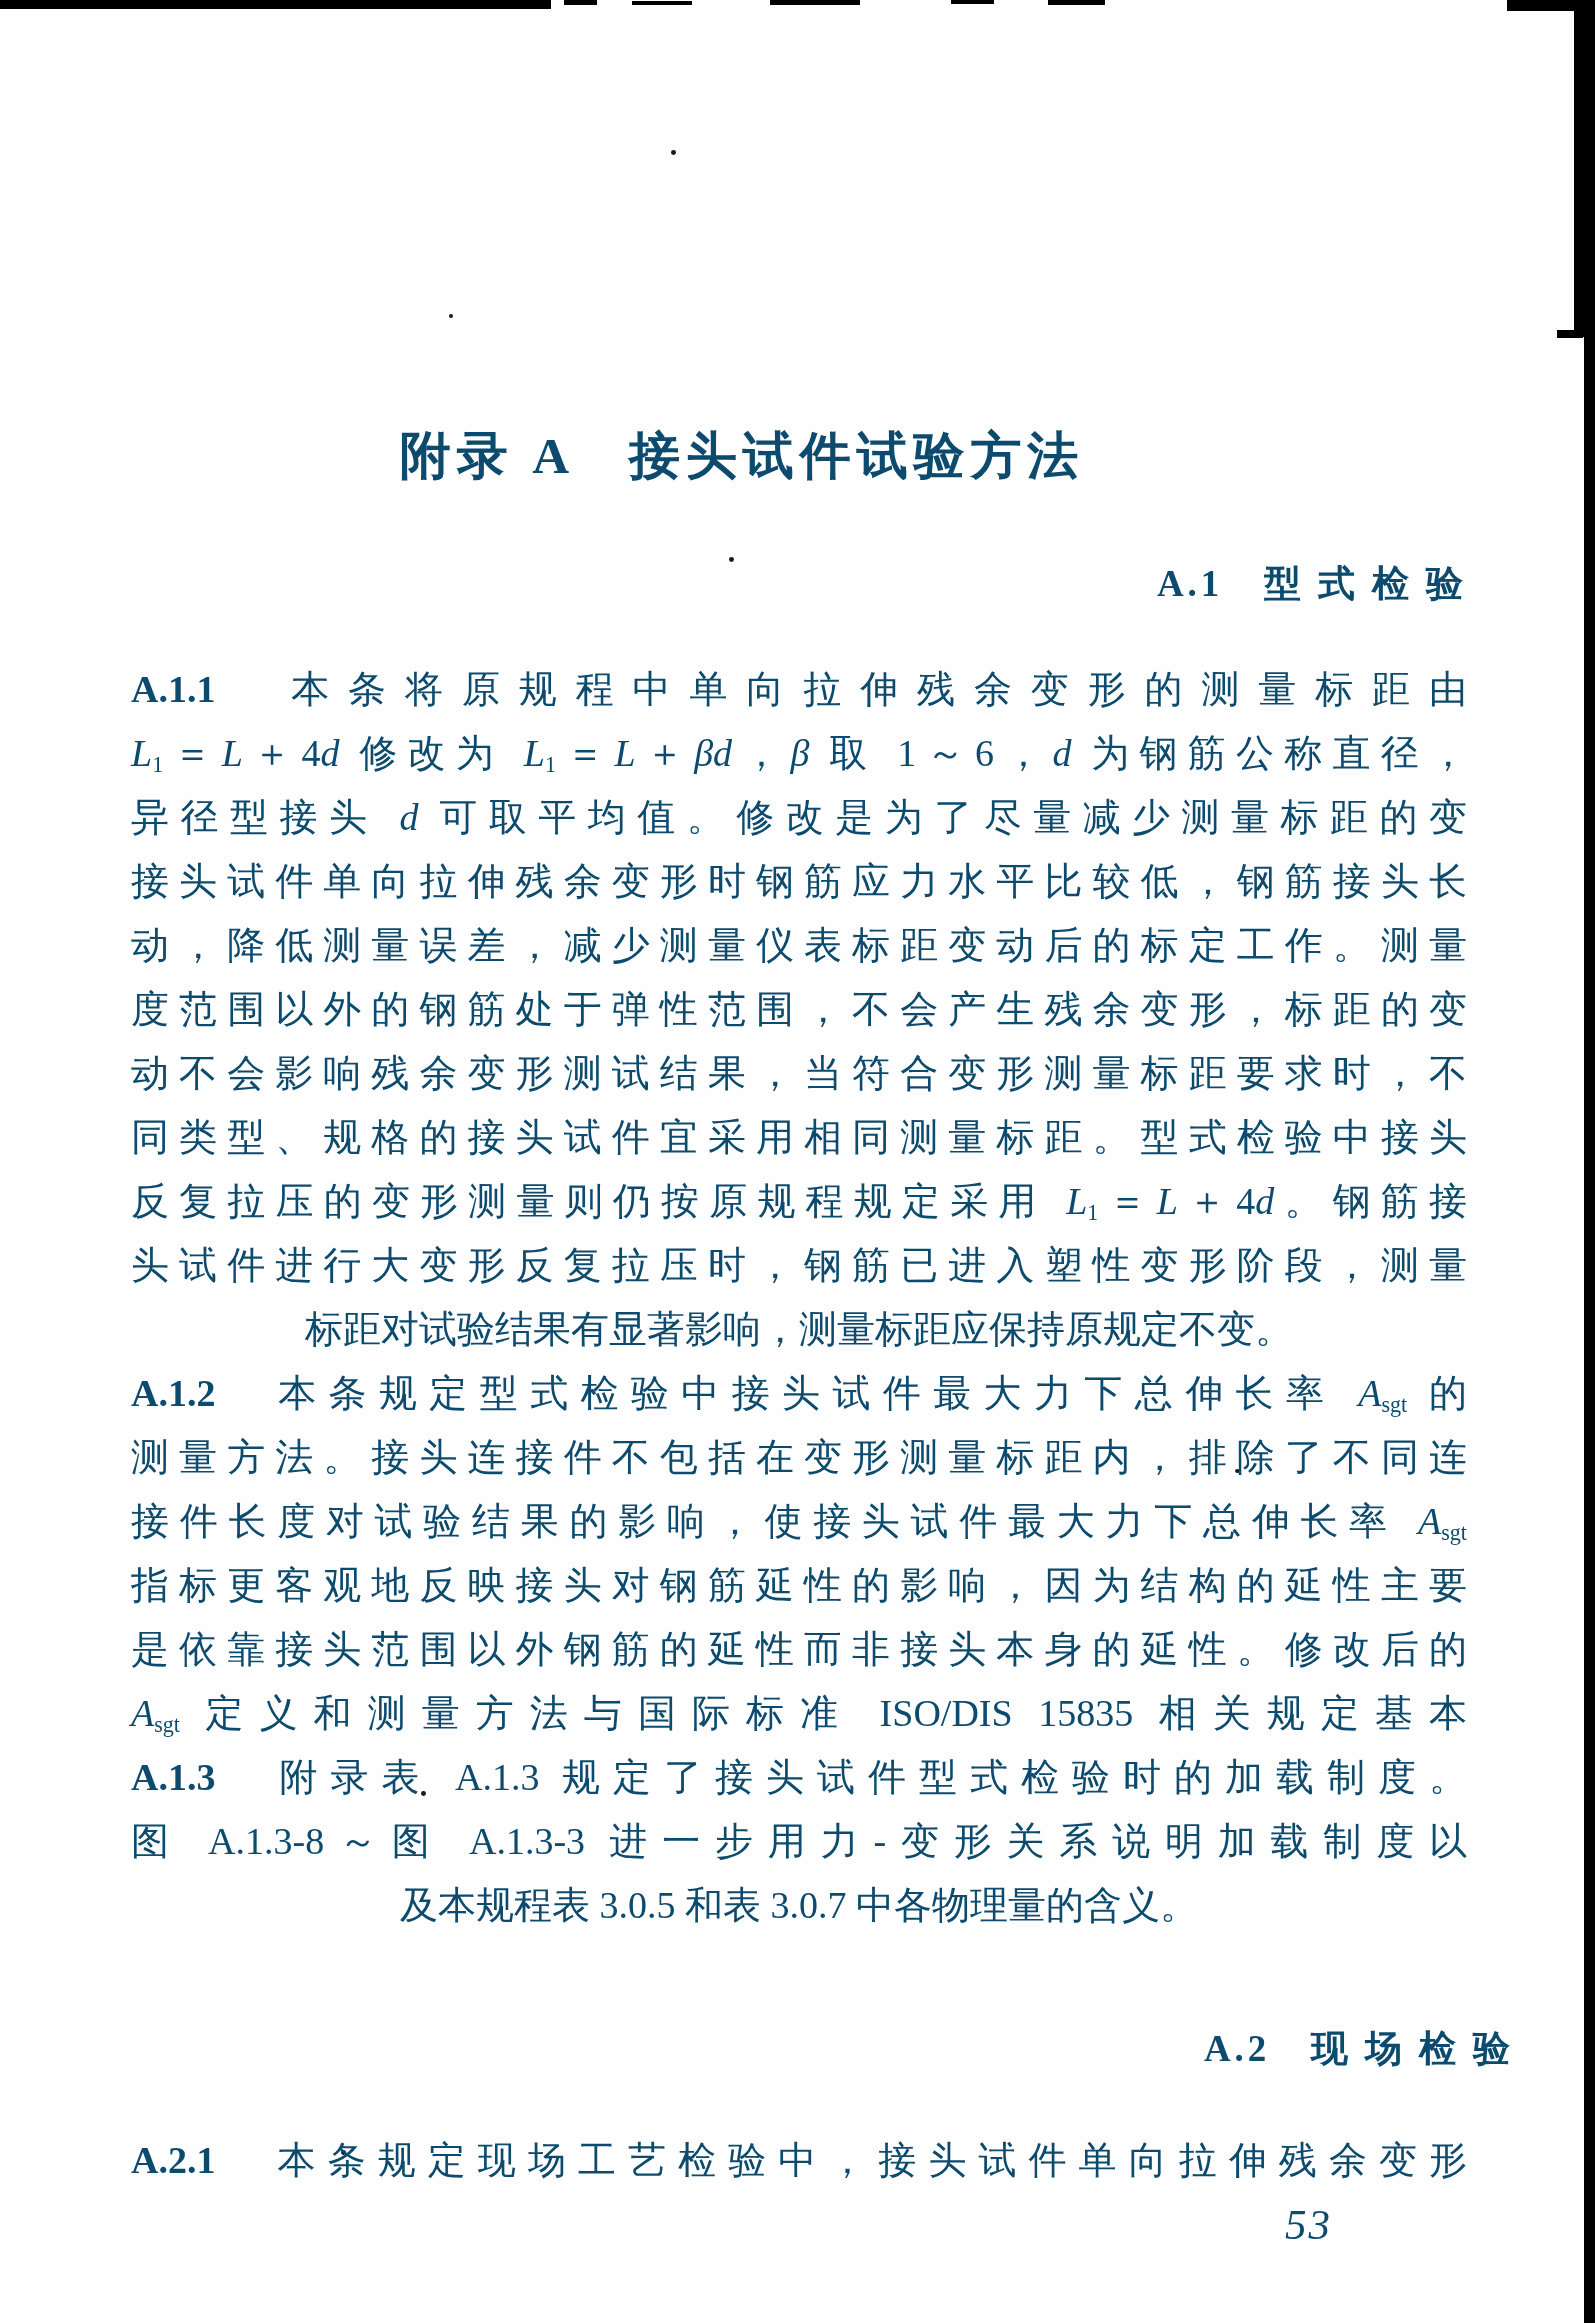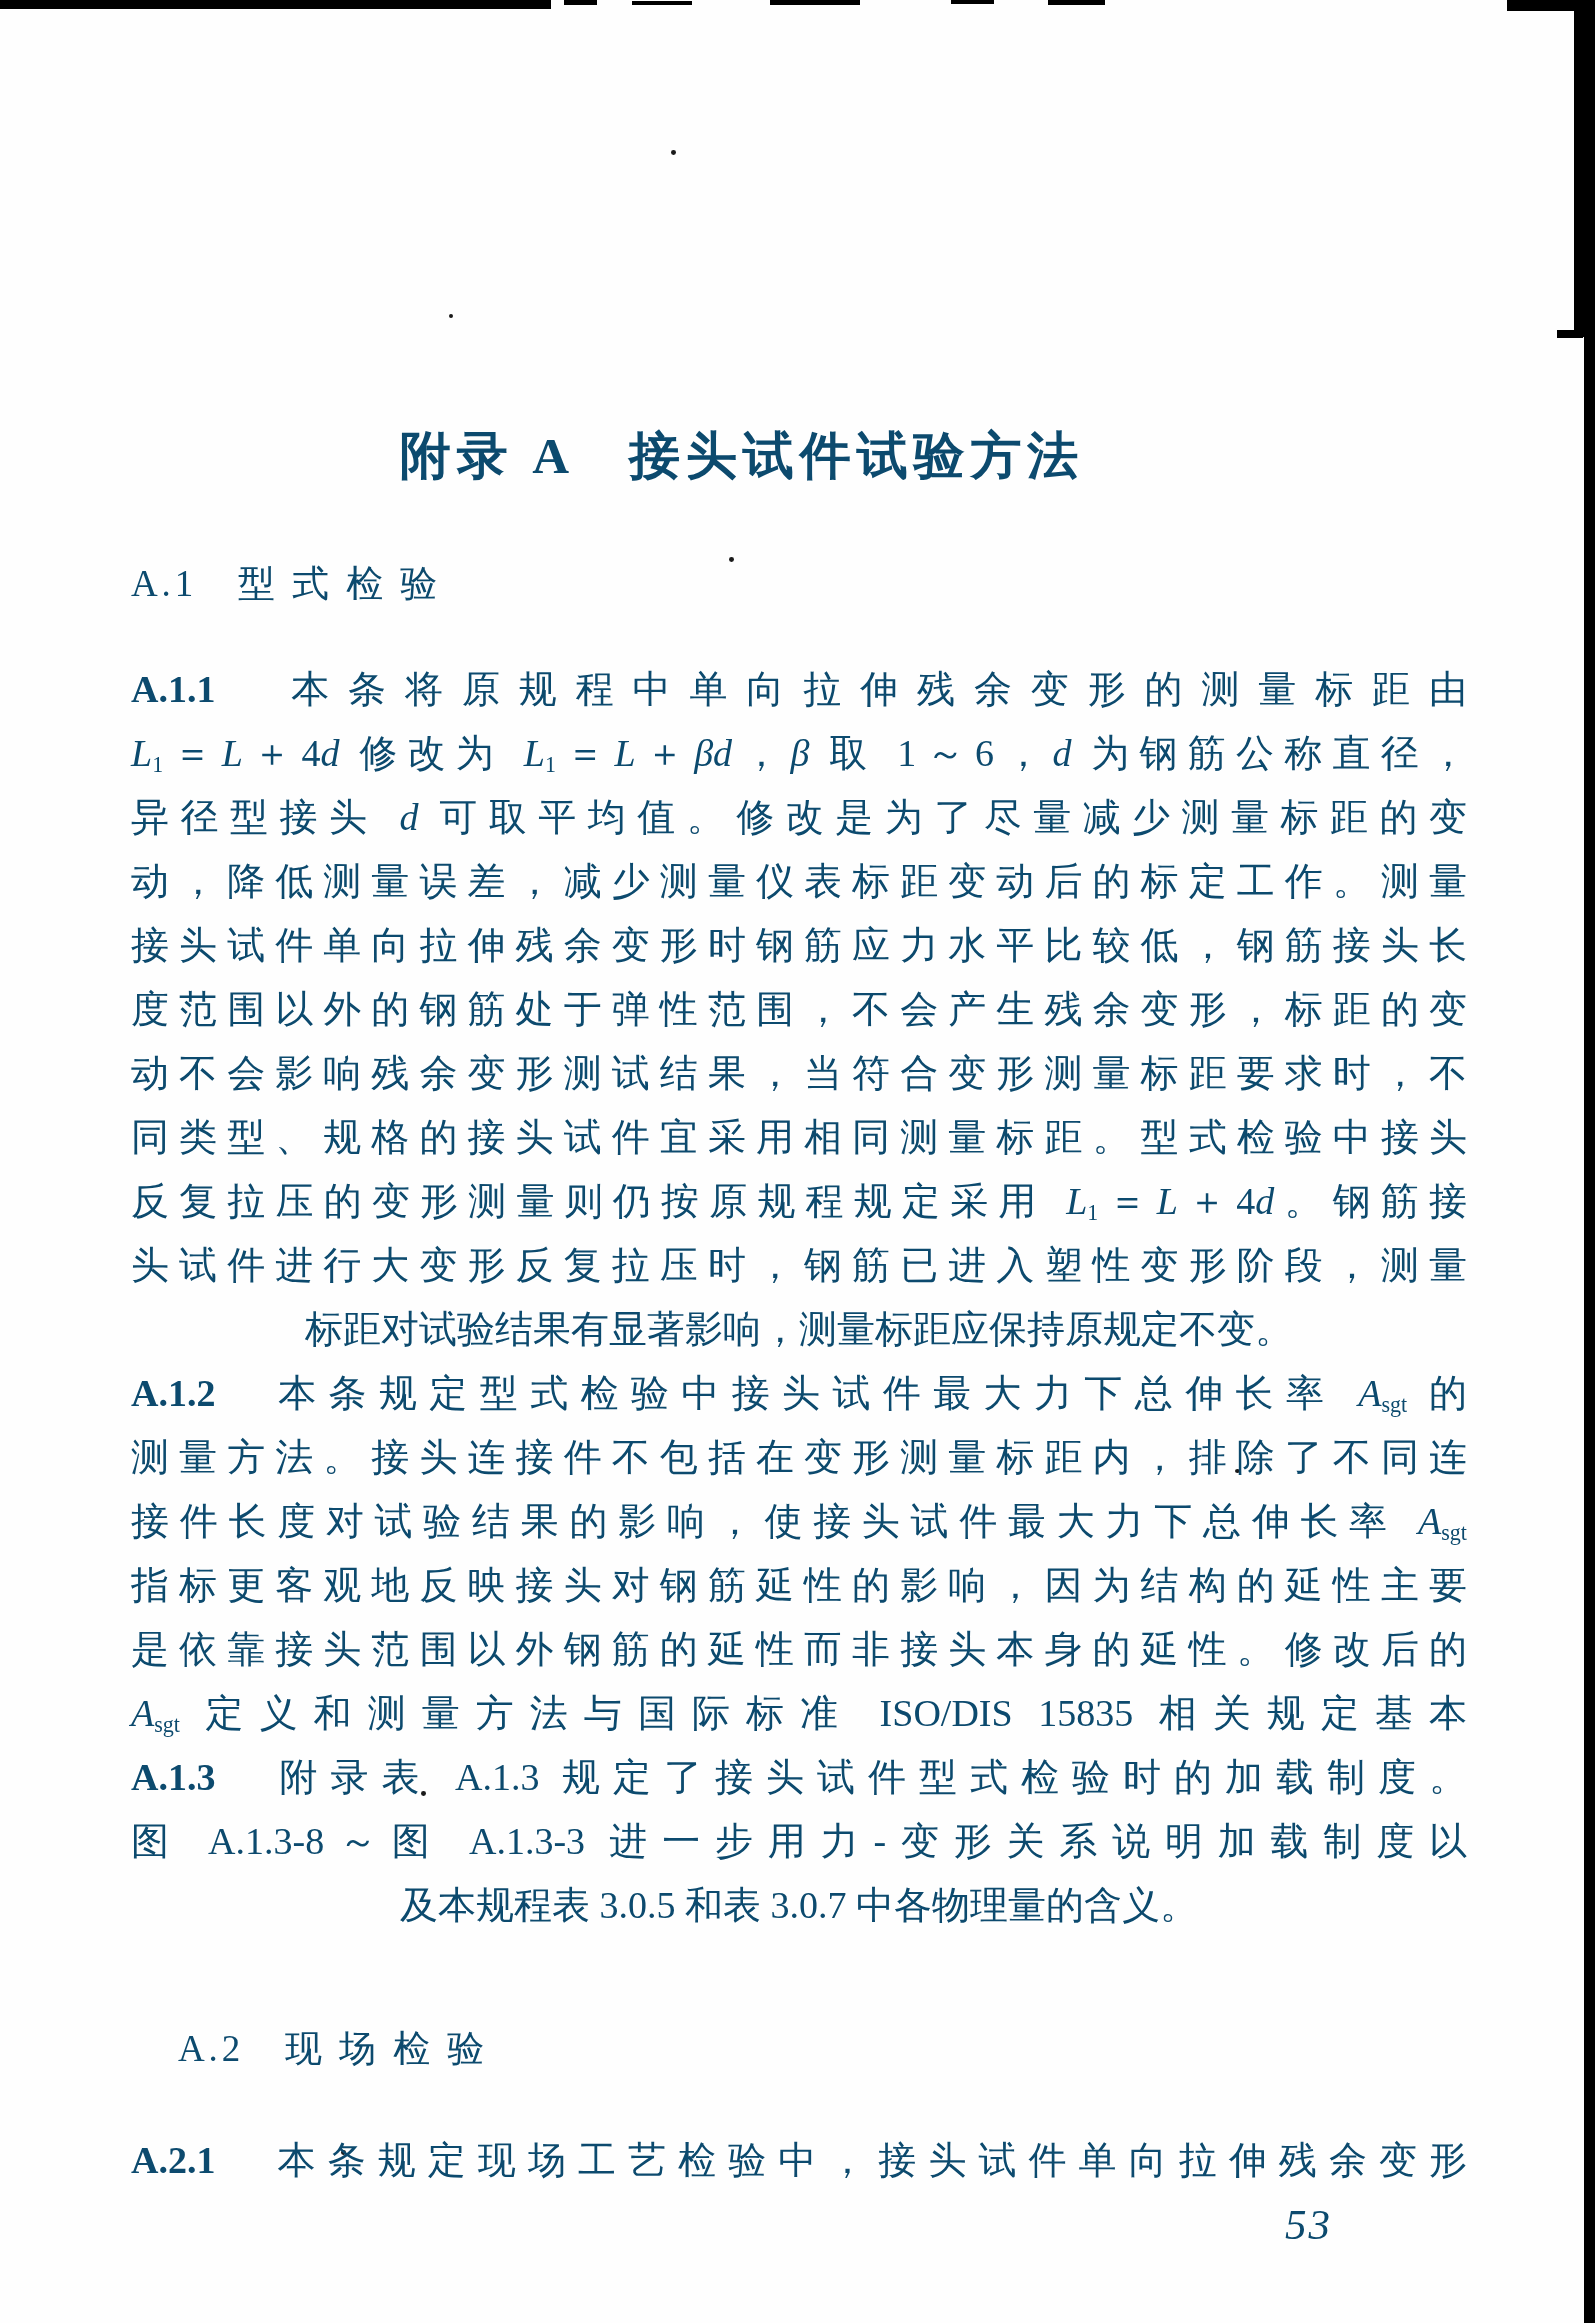--- a/index.html
+++ b/index.html
@@ -17,21 +17,21 @@
   
   .appendix-title{
     position:absolute;top:427px;left:131px;width:1336px;
     text-align:center;font-size:51px;font-weight:bold;
     letter-spacing:5.9px;line-height:1.15;
     transform:translateX(-57px);
     white-space:nowrap;
   }
   .sec-heading{
     position:absolute;left:131px;width:1336px;
-    text-align:left;font-size:37px;font-weight:normal;
+    text-align:right;font-size:37px;font-weight:bold;
     letter-spacing:3.9px;line-height:1.2;white-space:nowrap;
   }
   .sec-a1{top:562px;}
   .sec-a2{top:2027px;transform:translateX(47px);}
   .bodyblock{
     position:absolute;left:131px;width:1336px;
     font-size:38px;line-height:64px;
   }
   .body-a1{top:657px;}
   .body-a2{top:2128px;}
@@ -71,22 +71,22 @@
   <div class="speck" style="left:341px;top:2150px;width:4.9px;height:4.9px;"></div>
 
   <div class="appendix-title">附录 A　接头试件试验方法</div>
 
   <div class="sec-heading sec-a1">A.1　型 式 检 验</div>
 
   <div class="bodyblock body-a1">
     <div class="line full"><b>A.1.1</b>　本条将原规程中单向拉伸残余变形的测量标距由</div>
     <div class="line full"><i>L</i><sub>1</sub>＝<i>L</i>＋4<i>d</i> 修改为 <i>L</i><sub>1</sub>＝<i>L</i>＋<i>βd</i>，<i>β</i> 取 1～6，<i>d</i> 为钢筋公称直径，</div>
     <div class="line full">异径型接头 <i>d</i> 可取平均值。修改是为了尽量减少测量标距的变</div>
+    <div class="line full">接头试件单向拉伸残余变形时钢筋应力水平比较低，钢筋接头长</div>
     <div class="line full">动，降低测量误差，减少测量仪表标距变动后的标定工作。测量</div>
-    <div class="line full">接头试件单向拉伸残余变形时钢筋应力水平比较低，钢筋接头长</div>
     <div class="line full">度范围以外的钢筋处于弹性范围，不会产生残余变形，标距的变</div>
     <div class="line full">动不会影响残余变形测试结果，当符合变形测量标距要求时，不</div>
     <div class="line full">同类型、规格的接头试件宜采用相同测量标距。型式检验中接头</div>
     <div class="line full">反复拉压的变形测量则仍按原规程规定采用 <i>L</i><sub>1</sub>＝<i>L</i>＋4<i>d</i>。钢筋接</div>
     <div class="line full">头试件进行大变形反复拉压时，钢筋已进入塑性变形阶段，测量</div>
     <div class="line short">标距对试验结果有显著影响，测量标距应保持原规定不变。</div>
     <div class="line full"><b>A.1.2</b>　本条规定型式检验中接头试件最大力下总伸长率 <i>A</i><sub>sgt</sub> 的</div>
     <div class="line full">测量方法。接头连接件不包括在变形测量标距内，排除了不同连</div>
     <div class="line full">接件长度对试验结果的影响，使接头试件最大力下总伸长率 <i>A</i><sub>sgt</sub></div>
     <div class="line full">指标更客观地反映接头对钢筋延性的影响，因为结构的延性主要</div>

